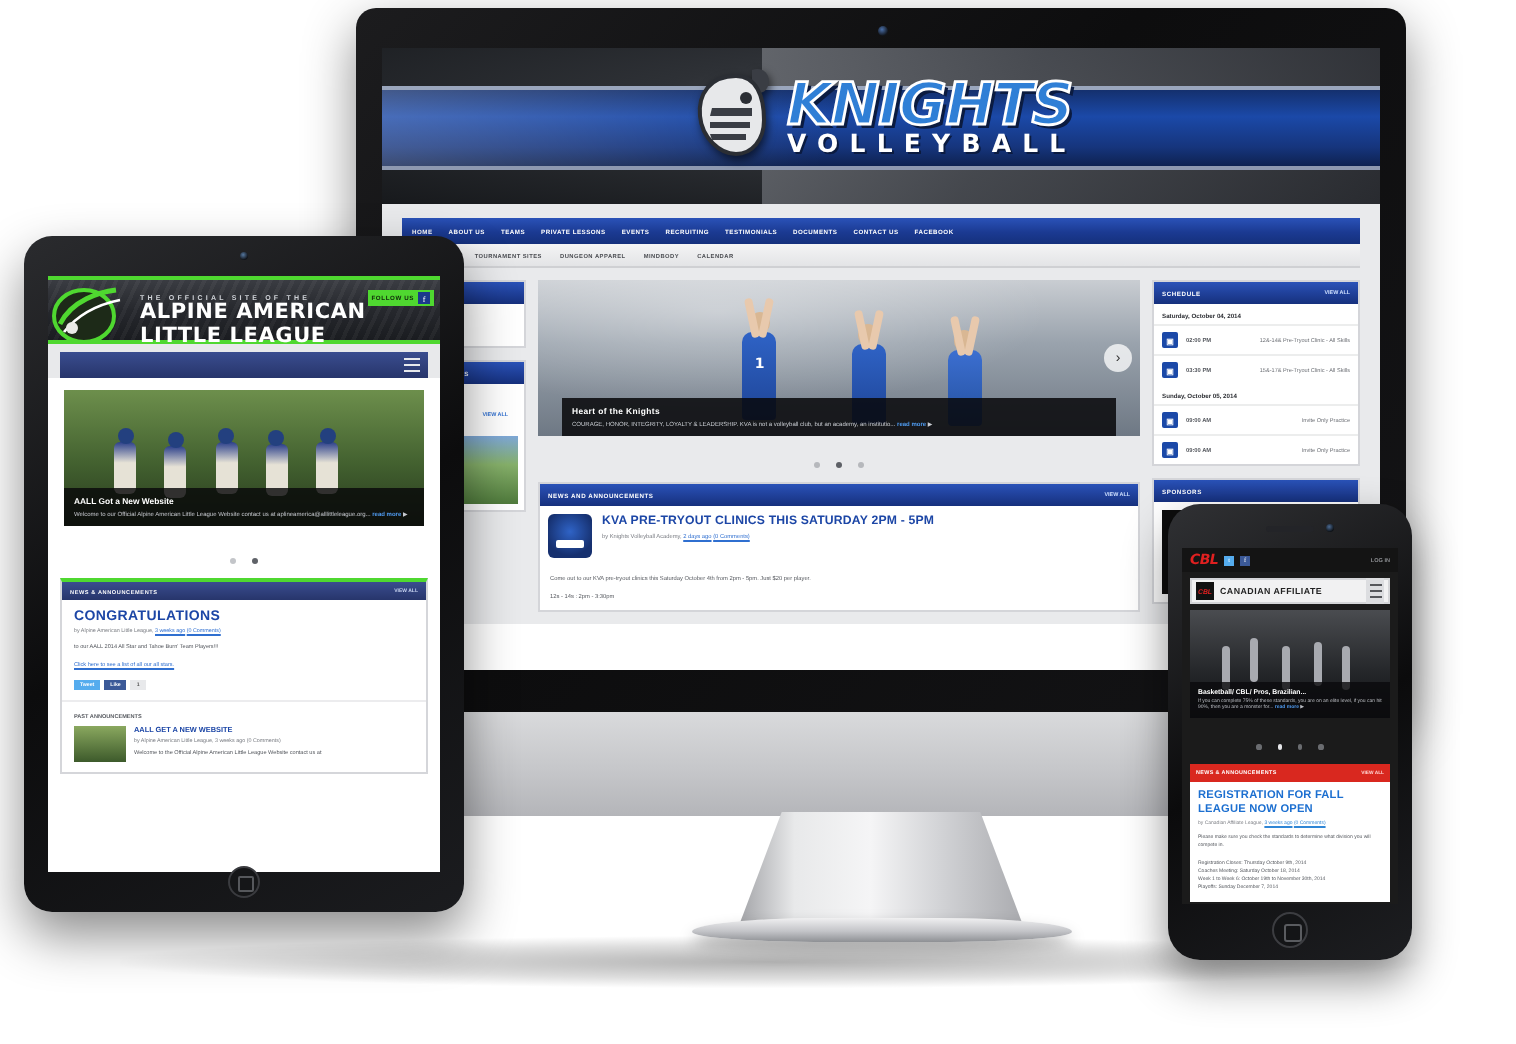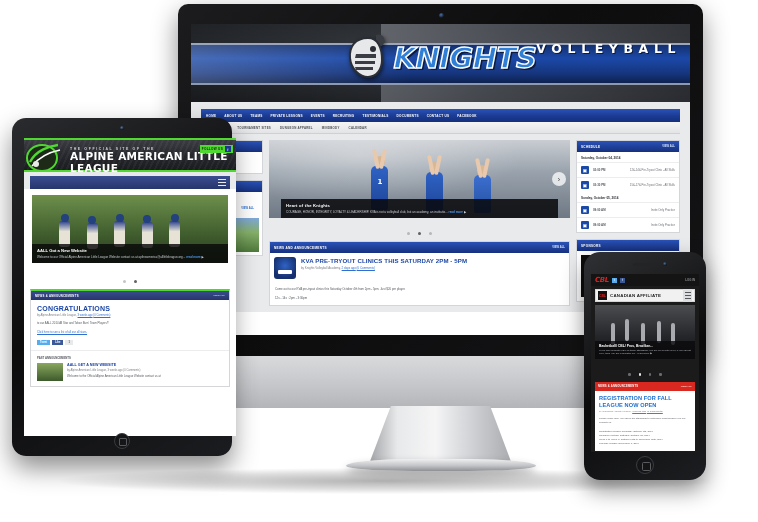--- a/index.html
+++ b/index.html
@@ -61,21 +61,21 @@
     background: linear-gradient(180deg,#14306e 0%, #1b49a8 35%, #16357d 75%, #0e2251 100%);
     border-top: 2px solid #9aa6bd; border-bottom: 2px solid #8e99b0;
   }
   .kv-band::before{
     content:""; position:absolute; inset:0;
     background:linear-gradient(100deg, rgba(255,255,255,.20) 0%, rgba(255,255,255,0) 45%);
   }
   .kv-logo { position: absolute; left: 50%; top: 8px; margin-left: -95px;
     display:flex; align-items:center; gap:4px; z-index:3; }
   .knight-helm { width: 44px; height: 52px; position: relative; filter: drop-shadow(1px 2px 2px rgba(0,0,0,.6)); }
-  .kv-word { display:flex; flex-direction:row; line-height:1; }
+  .kv-word { display:flex; flex-direction:column; line-height:1; }
   .kv-k {
     font-size: 29px; font-weight: 700; font-style: italic;
     font-family:"DejaVu Sans", sans-serif;
     letter-spacing: -.5px;
     color:#2f7fd6;
     -webkit-text-stroke: 1.4px #ffffff;
     text-shadow: 2px 2px 0 #0b1b40;
   }
   .kv-v {
     font-size: 12.5px; font-weight: 700; letter-spacing: 5.6px;
@@ -186,21 +186,21 @@
     position:absolute; inset:0; border-radius:14px;
     background: linear-gradient(150deg,#2a2b2e 0%, #0c0c0d 50%, #1b1c1f 100%);
     box-shadow: 0 12px 26px rgba(0,0,0,.45);
   }
   .ipad-cam { position:absolute; left:50%; top:8px; margin-left:-2px; width:4px;height:4px;
     border-radius:50%; background: radial-gradient(circle at 40% 35%,#56789f,#101319 70%);}
   .ipad-home{ position:absolute; left:50%; bottom:7px; margin-left:-8px; width:16px;height:16px;
     border-radius:50%; border:1px solid #3a3b3f; background:#151618;}
   .ipad-home::after{ content:""; position:absolute; left:50%; top:50%; width:6px;height:6px;
     margin:-3px 0 0 -3px; border:1px solid #56585c; border-radius:1px;}
-  .ipad-screen{ position:absolute; left:12px; top:20px; width:212px; height:298px;
+  .ipad-screen{ position:absolute; left:12px; top:20px; width:196px; height:298px;
     background:#fff; overflow:hidden; }
 
   .al-hero{ height:34px; position:relative;
     background: linear-gradient(180deg,#3a3c42 0%, #26282d 50%, #1a1c20 100%);
     border-top:2px solid #4fd830; border-bottom:2px solid #4fd830;}
   .al-hero::before{content:"";position:absolute;inset:0;
     background: repeating-linear-gradient(115deg, rgba(255,255,255,.045) 0 2px, transparent 2px 5px);}
   .al-badge{ position:absolute; left:2px; top:2px; width:40px;height:30px; }
   .al-title-wrap{ position:absolute; left:46px; top:7px; }
   .al-sub { color:#cfd2d7; font-size:3.5px; font-weight:700; letter-spacing:1.6px; }

